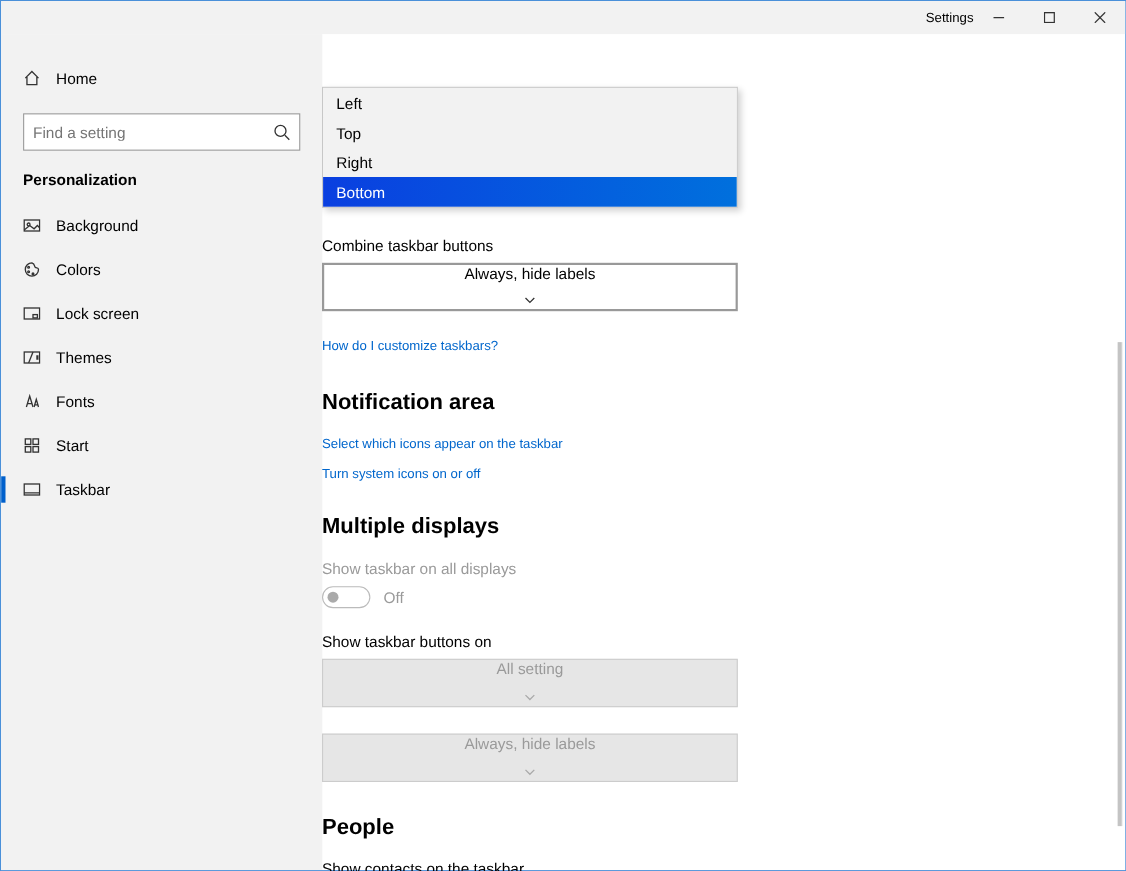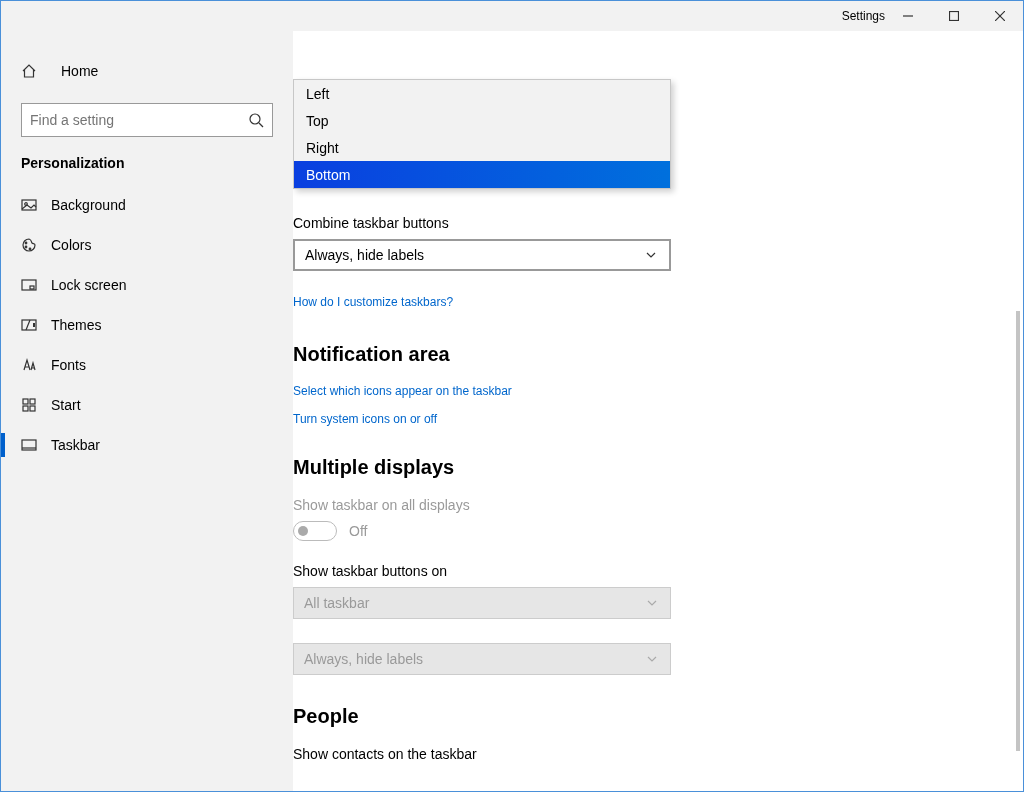--- a/index.html
+++ b/index.html
@@ -11,41 +11,41 @@
     height: 30px; display: flex; align-items: center; justify-content: flex-end; padding-left: 10px; background: #f2f2f2; border-bottom: 0;
   }
   .titlebar .title { font-size: 12px; color: #000; }
   .winbtns { display: flex; height: 100%; }
   .winbtn { width: 46px; height: 30px; display: flex; align-items: center; justify-content: center; cursor: default; }
   .winbtn svg { width: 10px; height: 10px; }
   .body { flex: 1; display: flex; min-height: 0; }
   .sidebar {
     width: 292px; background: #f2f2f2; padding: 20px 20px 0 20px; border-right: 0; display: flex; flex-direction: column; position:relative;
   }
-  .home-row { display:flex; align-items:center; gap:24px; height:40px; cursor:default; margin-bottom:12px; }
+  .home-row { display:flex; align-items:center; gap:14px; height:40px; cursor:default; margin-bottom:12px; }
   .icon { width:16px; height:16px; display:inline-flex; align-items:center; justify-content:center; }
   .home-row span.label { font-size:14px; }
   .search {
     height: 34px; border: 1px solid #999; background: #fff; display:flex; align-items:center; padding: 0 8px; margin-bottom: 18px;
   }
   .search input { border:none; outline:none; flex:1; font-size:14px; background:transparent; color:#555;}
   .search .sicon { color:#666; }
   .cat-title { font-weight:600; font-size:14px; margin-bottom: 14px; }
   .nav { display:flex; flex-direction:column; }
   .nav-item { display:flex; align-items:center; gap:14px; height:40px; padding-left:0; cursor:default; position:relative; }
   .nav-item.active::before { content:""; position:absolute; left:-20px; top:8px; bottom:8px; width:4px; background:#0060cc; }
   .main { flex:1; overflow-y:auto; padding: 0 0 30px 0; position:relative; }
   .content { width: 378px; margin-left: 0; padding-top:2px;}
   .dropdown-open {
     width: 378px; border:1px solid #c7c7c7; background:#f2f2f2; box-shadow: 3px 3px 6px rgba(0,0,0,.18); margin-top:46px; margin-bottom:26px; border-radius:0;
   }
   .dropdown-open .opt { height:27px; display:flex; align-items:center; padding:0 12px; font-size:14px; background:#f2f2f2;}
   .dropdown-open .opt.sel { background: linear-gradient(to right,#0a3fe0,#0070dd); color:#fff;}
   .setting-label { font-size:14px; margin-bottom:8px; color:#000;}
-  .combo { height:32px; border:2px solid #999; display:flex; align-items:center; padding:0 10px; font-size:14px; justify-content:space-between; margin-bottom:24px;}
+  .combo { height:44px; border:2px solid #999; display:flex; align-items:center; padding:0 10px; font-size:14px; justify-content:space-between; margin-bottom:24px;flex-direction:column;}
   .combo.disabled { background:#e6e6e6; border:1px solid #ccc; color:#9a9a9a;}
   .chev { width:10px; height:10px; }
   .link { color:#0066cc; font-size:12px; margin-bottom:14px; display:block; cursor:default;}
   h2.section { font-size:20px; font-weight:600; margin-top: 30px; margin-bottom:18px;}
   h2.section.first { margin-top: 34px; }
   .disabled-label { color:#9a9a9a; }
   .toggle-row { display:flex; align-items:center; gap:12px; margin-top:4px; margin-bottom:22px;}
   .toggle { width:44px; height:20px; border-radius:10px; position:relative; }
   .toggle.off { border:1px solid #777; }
   .toggle.off .knob { width:10px; height:10px; border-radius:50%; background:#333; position:absolute; left:4px; top:4px;}
@@ -208,21 +208,21 @@
         <div class="setting-label disabled-label">Show taskbar on all displays</div>
         <div class="toggle-row">
           <div class="toggle off disabled">
               <div class="knob"></div>
             </div>
           <span class="toggle-text disabled-text">Off</span>
         </div>
 
         <div class="setting-label">Show taskbar buttons on</div>
         <div class="combo disabled">
-          <span>All taskbar</span>
+          <span>All setting</span>
           <span class="icon">
               <svg class="chev" viewBox="0 0 10 10" style="stroke:#aaa">
                 <path d="M1 3 L5 7 L9 3"></path>
               </svg>
             </span>
         </div>
 
         <div class="combo disabled">
           <span>Always, hide labels</span>
           <span class="icon">

